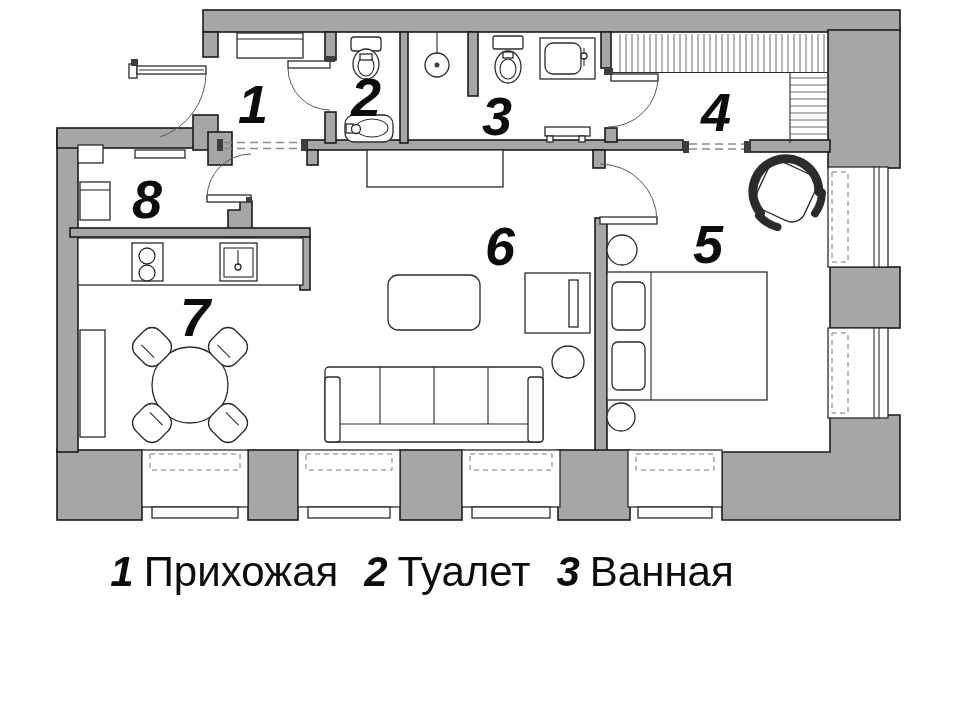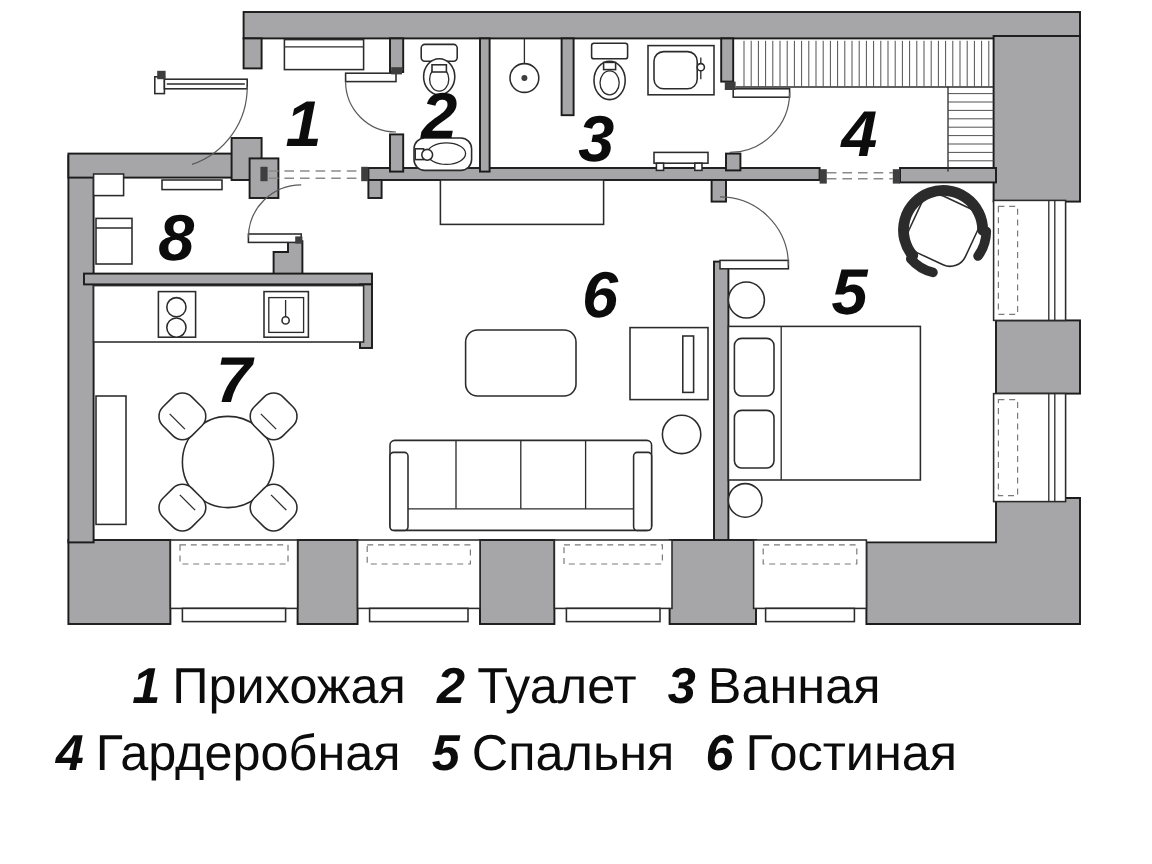--- a/index.html
+++ b/index.html
@@ -321,16 +321,15 @@
       <text x="497" y="116" class="room-num" dominant-baseline="central">3</text>
       <text x="716" y="112" class="room-num" dominant-baseline="central">4</text>
       <text x="708" y="244" class="room-num" dominant-baseline="central">5</text>
       <text x="500" y="246" class="room-num" dominant-baseline="central">6</text>
       <text x="195" y="317" class="room-num" dominant-baseline="central">7</text>
       <text x="147" y="199" class="room-num" dominant-baseline="central">8</text>
     </svg>
 
 <div class="legend">
       <div class="legend-row"><span class="legend-entry"><span class="legend-num">1</span><span class="legend-name">Прихожая</span></span><span class="legend-entry"><span class="legend-num">2</span><span class="legend-name">Туалет</span></span><span class="legend-entry"><span class="legend-num">3</span><span class="legend-name">Ванная</span></span></div>
-      <div class="legend-row"><span class="legend-entry"><span class="legend-num">4</span><span class="legend-name">Гардеробная</span></span><span class="legend-entry"><span class="legend-num">5</span><span class="legend-name">Спальня</span></span><span class="legend-entry"><span class="legend-num">6</span><span class="legend-name">Гостиная</span></span></div>
     </div>
 
 </div>
 
 </body></html>

